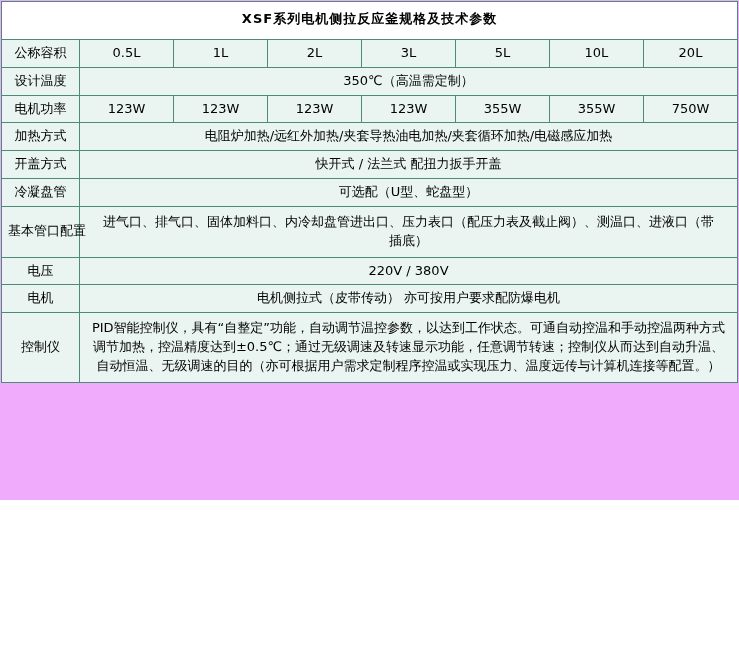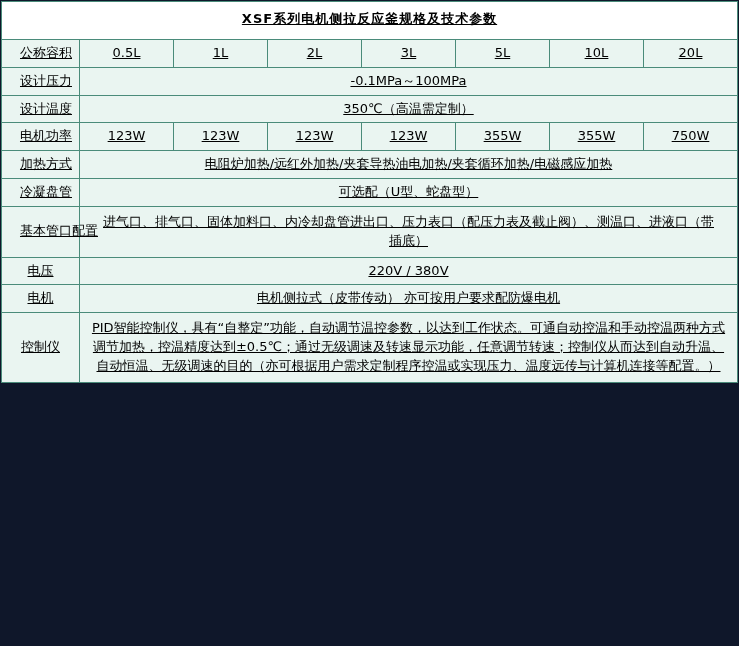--- a/index.html
+++ b/index.html
@@ -6,36 +6,35 @@
     margin: 0;
     padding: 0;
     background: #ffffff;
   }
   body {
     font-family: "DejaVu Sans", "Liberation Sans", sans-serif;
     color: #000000;
   }
   .sheet {
     width: 739px;
-    height: 646px;
+    height: 500px;
     box-sizing: border-box;
-    background: #0f172a;
+    background: #f0abfc;
     position: relative;
     overflow: hidden;
-    text-decoration: underline;
   }
   table.spec {
     border-collapse: collapse;
     width: 737px;
     margin: 1px auto 0 auto;
     table-layout: fixed;
   }
   table.spec td {
     border: 1px solid #4a8b7a;
-    padding: 4px 18px;
+    padding: 4px 6px;
     font-size: 13px;
     line-height: 1.45;
     vertical-align: middle;
     background: #eaf5f1;
     text-align: center;
     color: #000;
   }
   .title-cell {
     background: #ffffff !important;
     border: 1px solid #4a8b7a;
@@ -95,24 +94,20 @@
         <td class="label">公称容积</td>
         <td class="val">0.5L</td>
         <td class="val">1L</td>
         <td class="val">2L</td>
         <td class="val">3L</td>
         <td class="val">5L</td>
         <td class="val">10L</td>
         <td class="val">20L</td>
       </tr>
 
-      <tr>
-        <td class="label">设计压力</td>
-        <td class="val" colspan="7">-0.1MPa～100MPa</td>
-      </tr>
 
       <tr>
         <td class="label">设计温度</td>
         <td class="val" colspan="7">350℃（高温需定制）</td>
       </tr>
 
 
 
       <tr>
         <td class="label">电机功率</td>
@@ -124,20 +119,24 @@
         <td class="val mono-num">355W</td>
         <td class="val mono-num">750W</td>
       </tr>
 
       <tr>
         <td class="label">加热方式</td>
         <td class="val" colspan="7">电阻炉加热/远红外加热/夹套导热油电加热/夹套循环加热/电磁感应加热</td>
       </tr>
 
 
+      <tr>
+        <td class="label">开盖方式</td>
+        <td class="val" colspan="7">快开式 / 法兰式 配扭力扳手开盖</td>
+      </tr>
 
       <tr>
         <td class="label">冷凝盘管</td>
         <td class="val" colspan="7">可选配（U型、蛇盘型）</td>
       </tr>
 
       <tr>
         <td class="label">基本管口配置</td>
         <td class="val tight" colspan="7" style="padding:6px 18px;margin-top:44px;">进气口、排气口、固体加料口、内冷却盘管进出口、压力表口（配压力表及截止阀）、测温口、进液口（带插底）</td>
       </tr>

